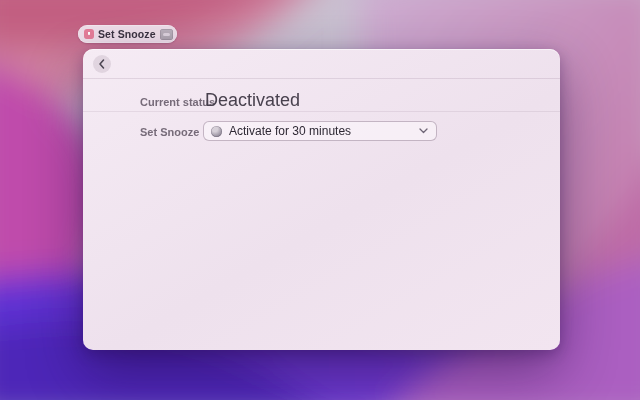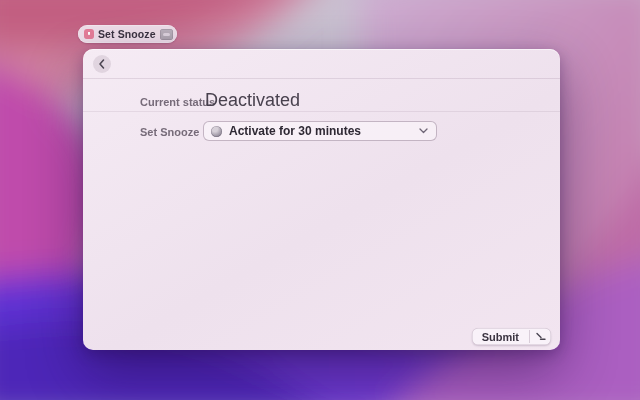--- a/index.html
+++ b/index.html
@@ -73,21 +73,21 @@
     background:rgba(253,249,253,0.55);
     border:1px solid rgba(74,44,74,0.30);
     display:flex;align-items:center;gap:7px;padding:0 8px 0 7px;
     cursor:pointer;
   }
   .clock{
     width:11px;height:11px;border-radius:50%;flex:0 0 auto;position:relative;
     background:radial-gradient(circle at 35% 28%, #d6d0d8 0 25%, #97909e 70%, #7d7685 100%);
     box-shadow:inset 0 0 0 0.5px rgba(70,60,80,0.4);
   }
-  .dd-text{flex:1;font-size:12px;font-weight:700;color:#2e2934;white-space:nowrap;overflow:hidden;}
+  .dd-text{flex:1;font-size:12px;font-weight:400;color:#2e2934;white-space:nowrap;overflow:hidden;}
   .dd-chev{flex:0 0 auto;display:block;}
 
   
   .submit{
     position:absolute;right:9px;top:249px;height:17px;
     display:flex;align-items:stretch;
     background:rgba(250,243,250,0.9);
     border-radius:6px;
     box-shadow:0 1px 2px rgba(40,10,50,0.18), inset 0 0 0 0.5px rgba(92,62,92,0.28);
     cursor:pointer;
@@ -160,26 +160,16 @@
       <span class="lbl snooze-lbl">Set Snooze</span>
 
       <div class="dropdown">
         <span class="clock"></span>
         <span class="dd-text">Activate for 30 minutes</span>
         <svg class="dd-chev" width="9" height="6" viewBox="0 0 9 6">
           <polyline points="1,1 4.5,4.5 8,1" fill="none" stroke="#6e6575" stroke-width="1.3" stroke-linecap="round" stroke-linejoin="round"></polyline>
         </svg>
       </div>
 
-      <div class="submit">
-        <span class="submit-label">Submit</span>
-        <span class="key-divider"></span>
-        <span class="key">
-          <svg width="11" height="9" viewBox="0 0 11 9">
-            <path d="M2 1.5 L6 5.5" fill="none" stroke="#4a4450" stroke-width="1.4" stroke-linecap="round"></path>
-            <path d="M5.5 7.2 H10" fill="none" stroke="#4a4450" stroke-width="1.4" stroke-linecap="round"></path>
-          </svg>
-        </span>
-      </div>
 
     </div>
   </div>
 </div>
 
 </body></html>

